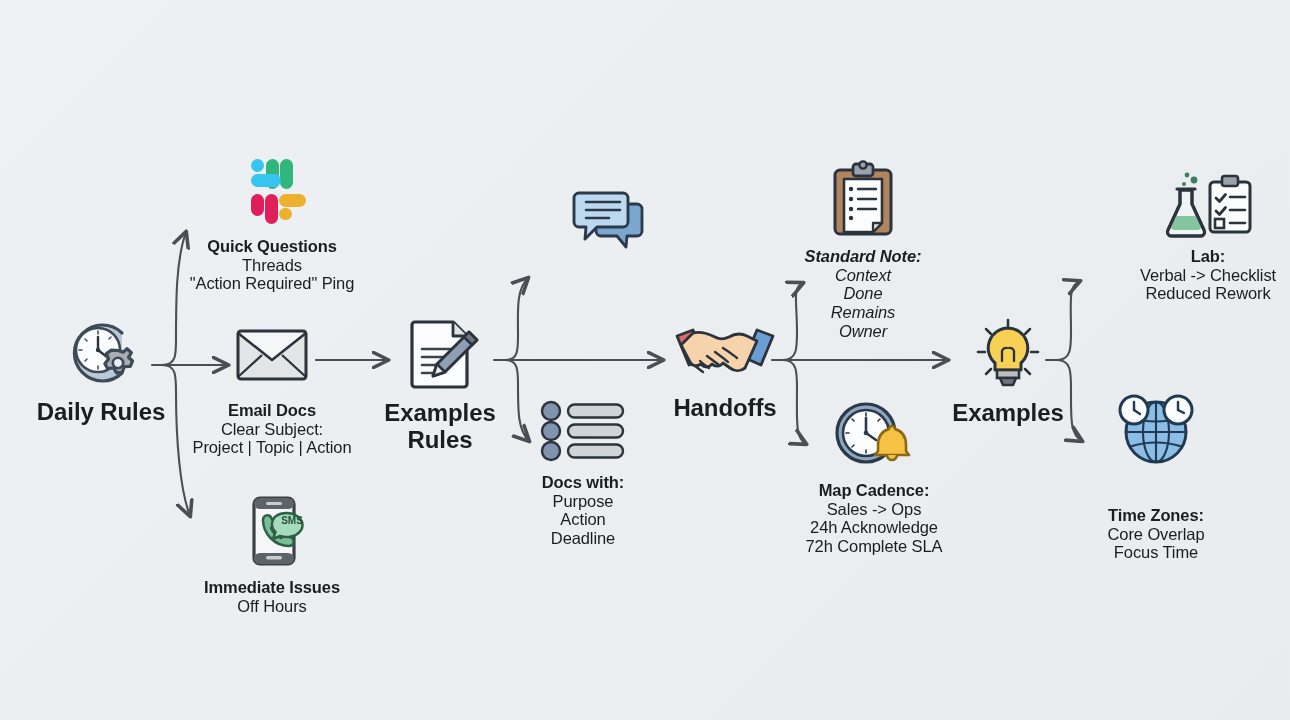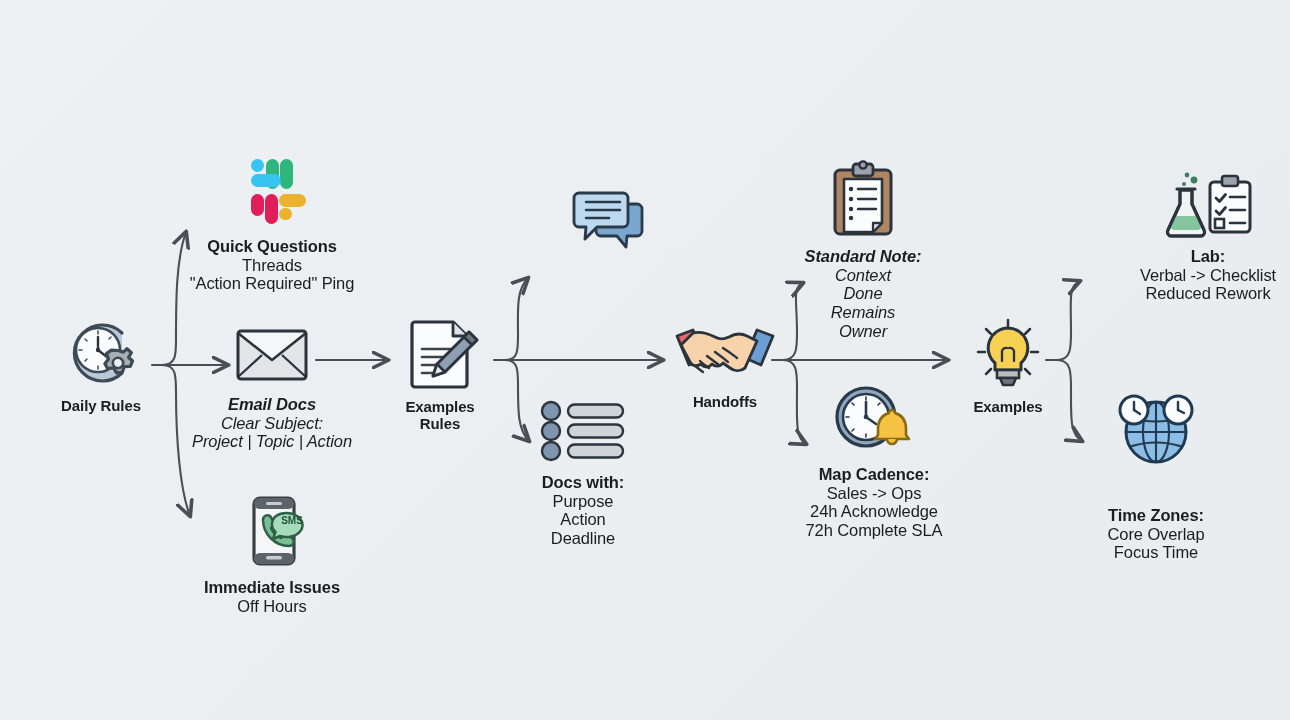--- a/index.html
+++ b/index.html
@@ -30,21 +30,21 @@
     font-weight: bold;
     font-size: 16.5px;
     letter-spacing: -0.1px;
   }
   .cap .s {
     display: block;
     font-weight: normal;
     font-size: 16.5px;
     letter-spacing: -0.1px;
   }
-  .hub .cap .t { font-size: 15px; }
+  .hub .cap .t { font-size: 24px; }
 </style>
 </head>
 <body>
 
 <div id="canvas">
 
   <svg id="wires" viewBox="0 0 1290 720">
     <defs>
       <marker id="ah" markerWidth="9" markerHeight="9" refX="7.6" refY="4.5" orient="auto">
         <path d="M0.6,0.9 L8,4.5 L0.6,8.1" fill="none" stroke="#4a4f55" stroke-width="1.7" stroke-linecap="round" stroke-linejoin="round"></path>
@@ -127,21 +127,21 @@
   </div>
 
   <div class="node" style="left:172px; top:324px; width:200px;">
     <div class="icon-wrap">
       <svg width="80" height="60" viewBox="0 0 80 60">
         <rect x="6" y="7" width="68" height="48" rx="3" fill="#e3e6e9" stroke="#2b333c" stroke-width="3"></rect>
         <path d="M6,9 L40,36 L74,9" fill="#f4f6f7" stroke="#2b333c" stroke-width="2.6" stroke-linejoin="round"></path>
         <path d="M6,53 L30,31 M74,53 L50,31" fill="none" stroke="#2b333c" stroke-width="2.3"></path>
       </svg>
     </div>
-    <div class="cap" style="margin-top:11px;font-style:italic;">
+    <div class="cap" style="margin-top:17px;">
       <span class="t">Email Docs</span>
       <span class="s">Clear Subject:</span>
       <span class="s">Project | Topic | Action</span>
     </div>
   </div>
 
   <div class="node" style="left:172px; top:494px; width:200px;justify-content:center;">
     <div class="icon-wrap">
       <svg width="80" height="76" viewBox="0 0 80 76">
         <rect x="22" y="4" width="40" height="66" rx="6" fill="#f4f6f7" stroke="#3a4046" stroke-width="3.2"></rect>
@@ -258,21 +258,21 @@
     </div>
     <div class="cap" style="margin-top:7px;font-style:italic;">
       <span class="t">Standard Note:</span>
       <span class="s">Context</span>
       <span class="s">Done</span>
       <span class="s">Remains</span>
       <span class="s">Owner</span>
     </div>
   </div>
 
-  <div class="node" style="left:790px; top:384px; width:168px;">
+  <div class="node" style="left:790px; top:400px; width:168px;">
     <div class="icon-wrap">
       <svg width="90" height="72" viewBox="0 0 90 72">
         <circle cx="37" cy="33" r="29" fill="#8fa8c0" stroke="#2b3a4a" stroke-width="3.2"></circle>
         <circle cx="37" cy="33" r="23" fill="#fbfcfd" stroke="#2b3a4a" stroke-width="2.6"></circle>
         <g stroke="#2b3a4a" stroke-width="1.6" stroke-linecap="round">
           <line x1="37" y1="13" x2="37" y2="16"></line>
             <line x1="37" y1="50" x2="37" y2="53"></line>
           <line x1="17" y1="33" x2="20" y2="33"></line>
             <line x1="54" y1="33" x2="57" y2="33"></line>
           <line x1="51" y1="19" x2="49" y2="21"></line>

